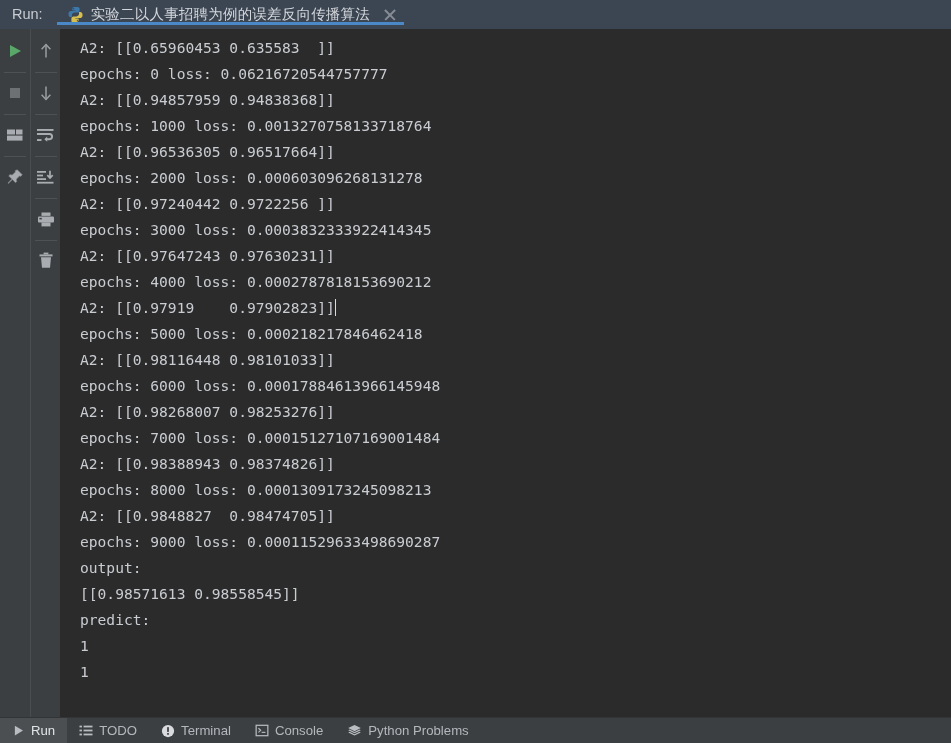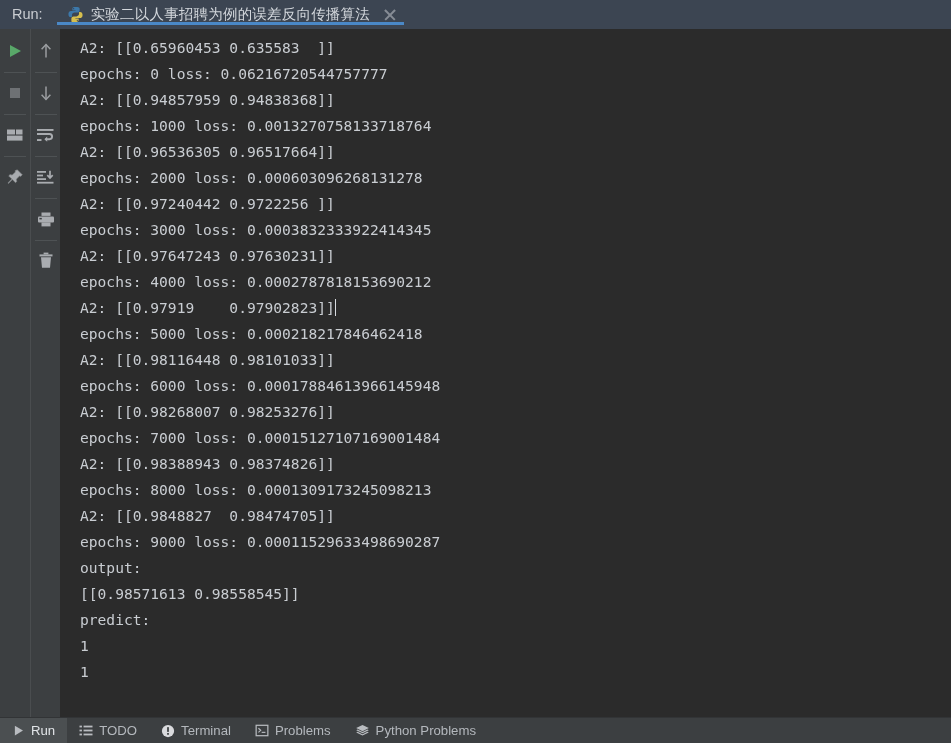--- a/index.html
+++ b/index.html
@@ -274,21 +274,21 @@
         <span>Terminal</span>
       </div>
       <div class="sbitem">
         <span class="sbico">
           <svg width="14" height="13" viewBox="0 0 16 16">
             <rect x="0.8" y="1.6" width="14.4" height="12.8" fill="none" stroke="#b9bcc0" stroke-width="1.5"></rect>
             <path d="M3.6 5.2l2.8 2.6-2.8 2.6" stroke="#b9bcc0" stroke-width="1.4" fill="none"></path>
             <rect x="7.6" y="9.6" width="4.6" height="1.4" fill="#b9bcc0"></rect>
           </svg>
         </span>
-        <span>Problems</span>
+        <span>Console</span>
       </div>
       <div class="sbitem">
         <span class="sbico">
           <svg width="15" height="14" viewBox="0 0 16 16">
             <path d="M8 1L15.2 4.6 8 8.2.8 4.6z" fill="#b9bcc0"></path>
             <path d="M8 9.1l5.6-2.8 1.6.8L8 10.7.8 7.1l1.6-.8z" fill="#b9bcc0"></path>
             <path d="M8 11.6l5.6-2.8 1.6.8L8 13.2.8 9.6l1.6-.8z" fill="#b9bcc0"></path>
           </svg>
         </span>
         <span>Python Problems</span>

